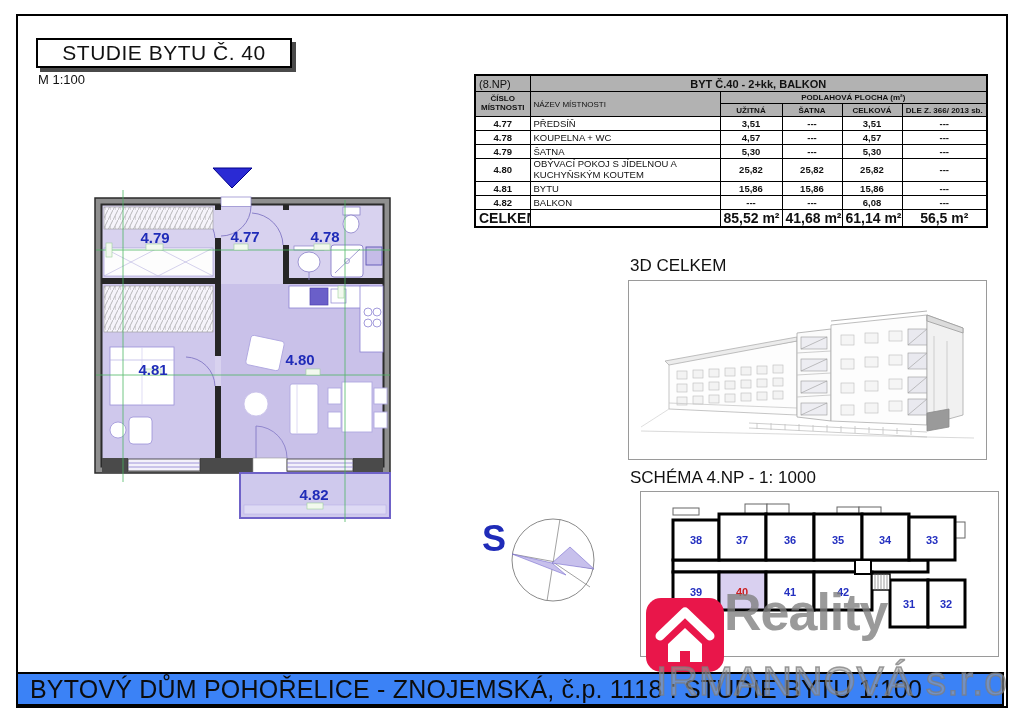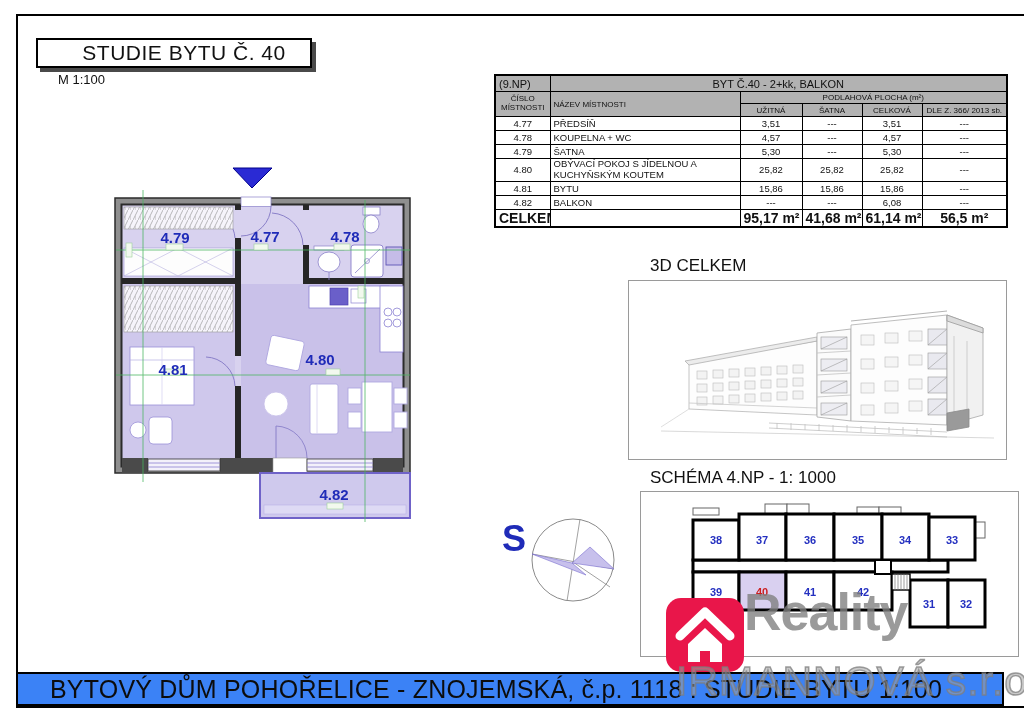--- a/index.html
+++ b/index.html
@@ -1,41 +1,41 @@
 <!DOCTYPE html>
 <html><head>
 <meta charset="utf-8">
 <style>
   html,body{margin:0;padding:0;}
   body{
     width:1024px;height:723px;position:relative;background:#fff;overflow:hidden;
     font-family:"Liberation Sans",sans-serif;color:#111;
   }
-  .abs{position:absolute;padding-left:20px;}
+  .abs{position:absolute;}
   
   .page-frame{left:16px;top:14px;width:988px;height:690px;border:2px solid #000;}
   
   .title-box{
     left:36px;top:38px;width:252px;height:26px;border:2px solid #000;background:#fff;
     box-shadow:4px 4px 0 #4a4a4a;display:flex;align-items:center;justify-content:center;
     font-size:21px;letter-spacing:.5px;
   }
   .scale-label{left:38px;top:72px;font-size:13px;}
   
   .area-table-wrap{left:474px;top:74px;}
   table.flat{border-collapse:collapse;table-layout:fixed;width:512px;border:2px solid #000;background:#fff;}
   table.flat td{border:1px solid #000;padding:0 3px;overflow:hidden;white-space:nowrap;vertical-align:middle;}
   tr.t-title td{background:#b2b2b2;font-size:11px;height:15px;}
   tr.t-head td{background:#b2b2b2;font-size:8px;}
   tr.t-h1 td{height:11px;}
   tr.t-h2 td{height:12px;}
   tr.t-data td{font-size:9.5px;height:13px;}
   tr.t-data td.wrap{white-space:normal;line-height:1.15;}
   tr.t-total td{font-size:14px;font-weight:bold;height:15px;}
-  .c{text-align:center;}
+  .c{text-align:center;font-weight:bold;}
   .l{text-align:left;}
   
   .h-3d{left:630px;top:256px;font-size:17px;}
   .box-3d{left:628px;top:280px;width:357px;height:178px;border:1px solid #9a9a9a;background:#fff;}
   .h-schema{left:630px;top:468px;font-size:17px;}
   .box-schema{left:628px;top:491px;width:357px;height:164px;border:1px solid #9a9a9a;background:#fff;margin-left:12px;}
   
   .plan-wrap{left:88px;top:160px;width:312px;height:365px;}
   .compass-wrap{left:468px;top:505px;width:150px;height:112px;}
   
@@ -223,21 +223,21 @@
   <colgroup>
         <col style="width:55px">
         <col style="width:190px">
         <col style="width:62px">
         <col style="width:60px">
         <col style="width:60px">
         <col style="width:85px">
       </colgroup>
   <tbody>
   <tr class="t-title">
-    <td class="l">(9.NP)</td>
+    <td class="l">(8.NP)</td>
     <td class="c" colspan="5">BYT Č.40 - 2+kk, BALKON</td>
   </tr>
   <tr class="t-head t-h1">
     <td class="c" rowspan="2" style="white-space:normal;line-height:1.1">ČÍSLO MÍSTNOSTI</td>
     <td class="l" rowspan="2">NÁZEV MÍSTNOSTI</td>
     <td class="c" colspan="4">PODLAHOVÁ PLOCHA (m²)</td>
   </tr>
   <tr class="t-head t-h2">
     <td class="c">UŽITNÁ</td>
     <td class="c">ŠATNA</td>
@@ -288,21 +288,21 @@
     <td class="c">4.82</td>
     <td class="l">BALKON</td>
     <td class="c">---</td>
     <td class="c">---</td>
     <td class="c">6,08</td>
     <td class="c">---</td>
   </tr>
   <tr class="t-total">
     <td class="c">CELKEM</td>
     <td></td>
-    <td class="c">95,17 m²</td>
+    <td class="c">85,52 m²</td>
     <td class="c">41,68 m²</td>
     <td class="c">61,14 m²</td>
     <td class="c">56,5 m²</td>
   </tr>
   </tbody>
 </table>
 </div>
 
 <div class="abs h-3d">3D CELKEM</div>
 <div class="abs box-3d">

